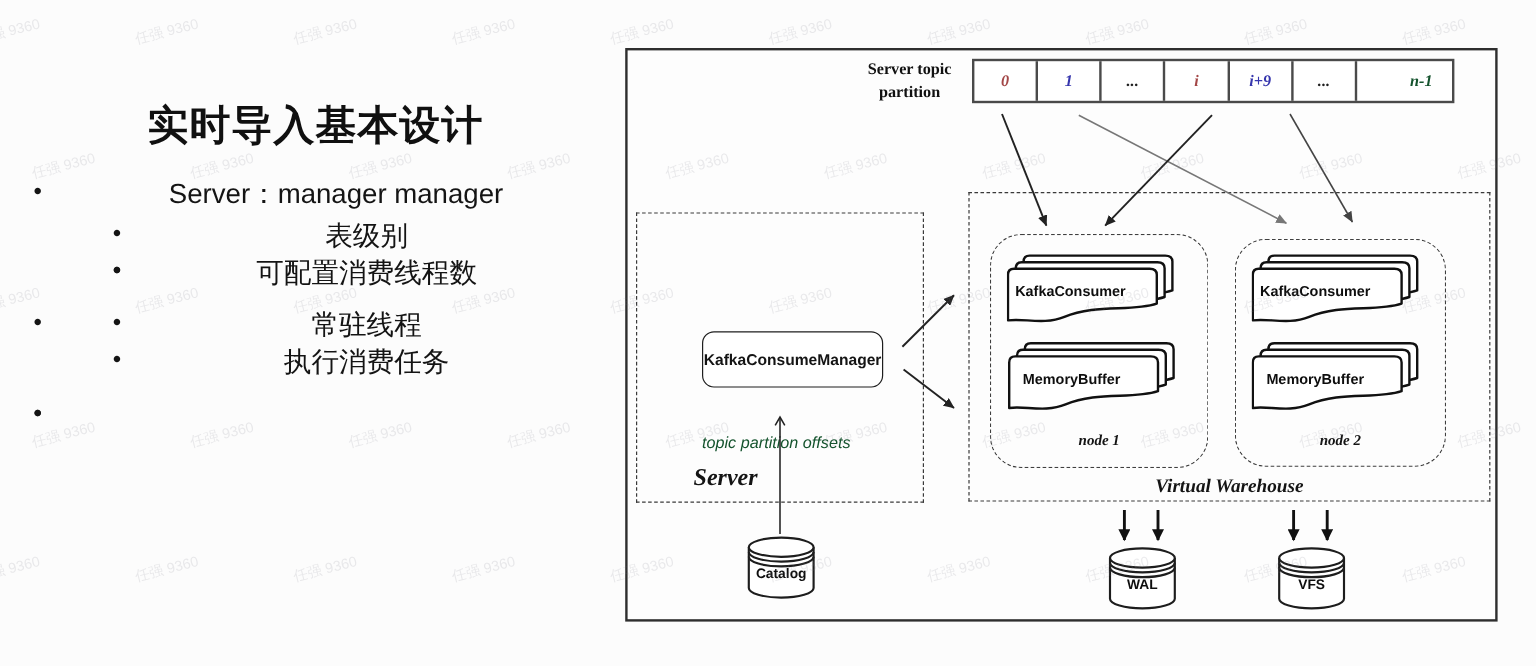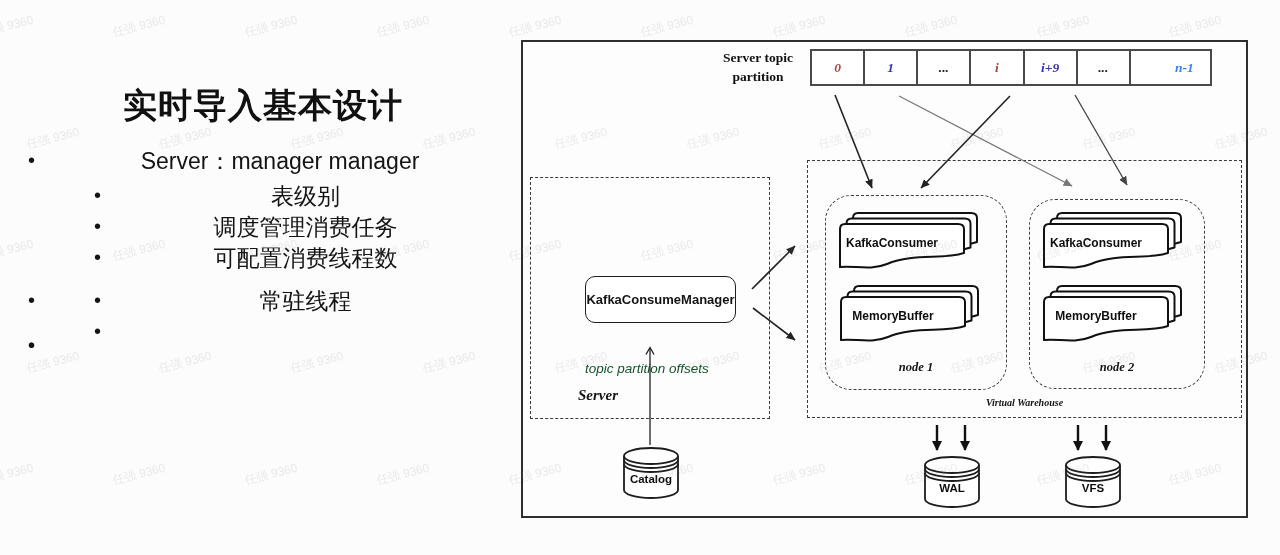--- a/index.html
+++ b/index.html
@@ -24,30 +24,30 @@
 
   .kafka-label{position:absolute;left:184px;top:6px;width:102px;text-align:center;font-family:"Liberation Serif","DejaVu Serif",serif;font-weight:700;font-size:13.5px;line-height:19px;color:#111;z-index:2;}
 
   .ptable{position:absolute;left:287px;top:7px;width:402px;height:37px;display:flex;border:2px solid #4a4a4a;background:#fff;box-sizing:border-box;z-index:2;}
   .pcell{flex:1;border-right:2px solid #4a4a4a;display:flex;align-items:center;justify-content:center;font-family:"Liberation Serif","DejaVu Serif",serif;font-style:italic;font-weight:700;font-size:13.5px;}
   .pcell:last-child{border-right:none;}
 
   .server-box{position:absolute;left:7px;top:135px;width:240px;height:242px;border:1.5px dashed #3a3a3a;box-sizing:border-box;z-index:1;}
   .kcm-box{position:absolute;left:62px;top:234px;width:149px;height:45px;border:1.6px solid #1e1e1e;border-radius:10px;background:#fff;display:flex;align-items:center;justify-content:center;font-weight:700;font-size:13px;z-index:2;}
   .offsets-label{position:absolute;left:62px;top:319px;width:170px;font-style:italic;font-size:13.5px;color:#14532d;z-index:2;}
-  .server-label{position:absolute;left:55px;top:345px;font-family:"Liberation Serif","DejaVu Serif",serif;font-style:italic;font-weight:700;font-size:15px;z-index:2;}
+  .server-label{position:absolute;left:55px;top:345px;font-family:"Liberation Serif","DejaVu Serif",serif;font-style:italic;font-weight:700;font-size:20px;z-index:2;}
 
   .vw-box{position:absolute;left:284px;top:118px;width:435px;height:258px;border:1.5px dashed #3a3a3a;box-sizing:border-box;z-index:1;}
   .node-box{position:absolute;border:1.5px dashed #3f3f3f;border-radius:26px;box-sizing:border-box;z-index:1;}
   .node1{left:302px;top:153px;width:182px;height:195px;}
   .node2{left:506px;top:157px;width:176px;height:190px;}
   .node-label{position:absolute;width:100%;text-align:center;top:318px;font-family:"Liberation Serif","DejaVu Serif",serif;font-style:italic;font-weight:700;font-size:12.5px;z-index:2;}
   .nl1{left:302px;width:182px;}
   .nl2{left:506px;width:176px;}
-  .vw-label{position:absolute;left:284px;top:355px;width:435px;text-align:center;font-family:"Liberation Serif","DejaVu Serif",serif;font-style:italic;font-weight:700;font-size:10px;z-index:2;}
+  .vw-label{position:absolute;left:284px;top:355px;width:435px;text-align:center;font-family:"Liberation Serif","DejaVu Serif",serif;font-style:italic;font-weight:700;font-size:16px;z-index:2;}
 
   .stack{position:absolute;width:140px;height:60px;z-index:2;}
   .stack svg{position:absolute;left:0;top:0;}
   .stack .stack-label{position:absolute;left:0;top:25px;width:106px;text-align:center;font-weight:700;font-size:12px;color:#0e0e0e;}
 
   .cyl{position:absolute;width:58px;height:54px;z-index:2;}
   .cyl svg{position:absolute;left:0;top:0;}
   .cyl .cyl-label{position:absolute;left:0;top:27px;width:58px;text-align:center;font-weight:700;font-size:11.5px;color:#0e0e0e;}
 </style>
 </head>
@@ -61,36 +61,36 @@
     <div class="b1">
       <span class="dot">•</span>
       <span>Server：manager manager</span>
     </div>
     <div class="b2 first">
       <span class="dot">•</span>
       <span>表级别</span>
     </div>
     <div class="b2">
       <span class="dot">•</span>
-      <span>调度管理消费任务</span>
     </div>
     <div class="b2">
       <span class="dot">•</span>
       <span>可配置消费线程数</span>
     </div>
 
     <div class="b1">
       <span class="dot">•</span>
     </div>
     <div class="b2 first">
       <span class="dot">•</span>
       <span>常驻线程</span>
     </div>
     <div class="b2">
       <span class="dot">•</span>
+      <span>执行消费任务</span>
     </div>
 
     <div class="b1" style="margin-top:14px;">
       <span class="dot">•</span>
     </div>
     <div class="b1" style="margin-top:13px;">
       <span class="dot">•</span>
     </div>
   </div>
 
@@ -101,21 +101,21 @@
       <div>partition</div>
     </div>
 
     <div class="ptable">
       <div class="pcell" style="color: rgb(163, 71, 71);">0</div>
       <div class="pcell" style="color: rgb(54, 54, 173);">1</div>
       <div class="pcell" style="color: rgb(29, 29, 29);">...</div>
       <div class="pcell" style="color: rgb(163, 71, 71);">i</div>
       <div class="pcell" style="color: rgb(54, 54, 173);">i+9</div>
       <div class="pcell" style="color: rgb(29, 29, 29);">...</div>
-      <div class="pcell" style="color: #3b82f6; padding-left: 28px;">n-1</div>
+      <div class="pcell" style="color: #14532d; padding-left: 28px;">n-1</div>
     </div>
 
     <div class="server-box"></div>
     <div class="kcm-box">KafkaConsumeManager</div>
     <div class="offsets-label">topic partition offsets</div>
     <div class="server-label">Server</div>
 
     <div class="vw-box"></div>
     <div class="node-box node1"></div>
     <div class="node-box node2"></div>

